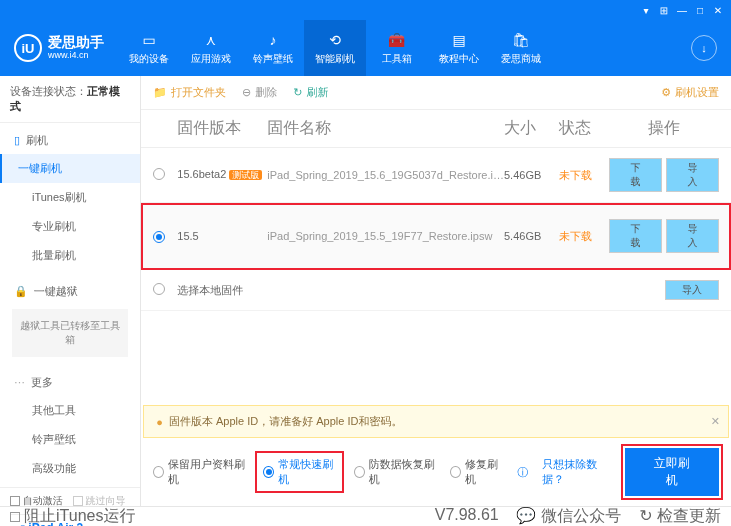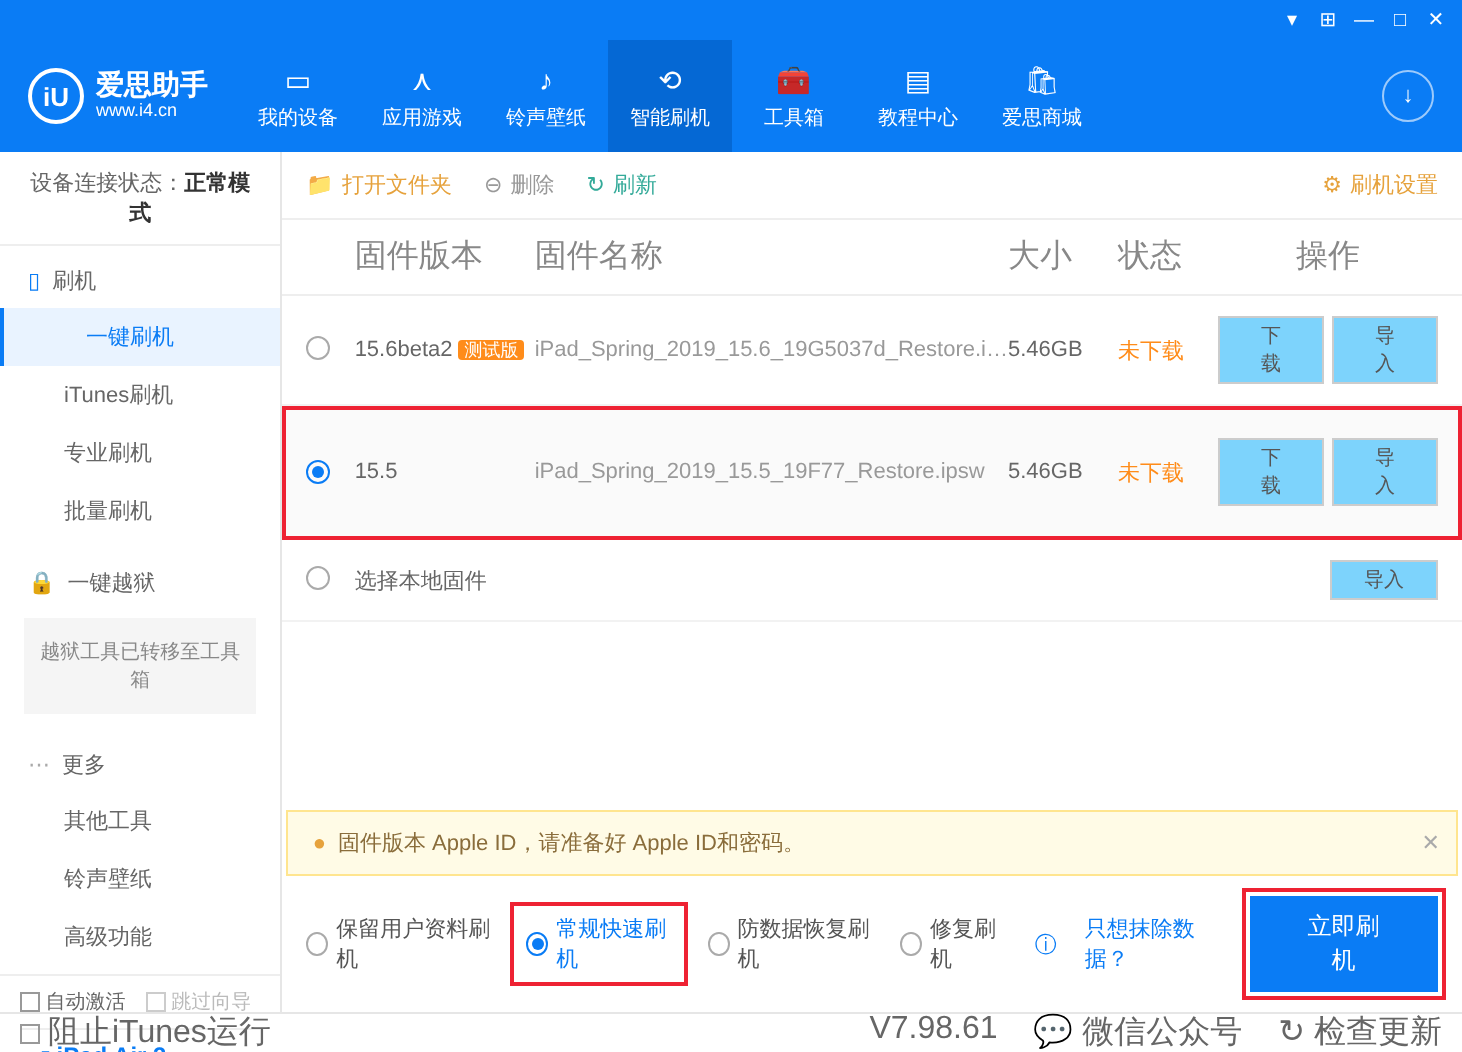--- a/index.html
+++ b/index.html
@@ -16,26 +16,26 @@
 .logo-text .t2 { font-size: 9px; }
 .nav { display: flex; height: 100%; }
 .nav-item { width: 62px; display: flex; flex-direction: column; align-items: center; justify-content: center; gap: 3px; font-size: 10px; cursor: pointer; }
 .nav-item.active { background: #0568d4; }
 .nav-icon { width: 18px; height: 18px; display: flex; align-items: center; justify-content: center; font-size: 14px; }
 .sync-btn { margin-left: auto; margin-right: 14px; width: 26px; height: 26px; border: 1px solid rgba(255,255,255,.6); border-radius: 50%; display: flex; align-items: center; justify-content: center; color: #fff; }
 
 .body { display: flex; height: 430px; }
 
 .sidebar { width: 150px; border-right: 1px solid #e6e6e6; display: flex; flex-direction: column; font-size: 11px; }
-.conn-status { padding: 8px 10px; color: #666; border-bottom: 1px solid #eee; text-align: center; }
+.conn-status { padding: 8px 10px; color: #666; border-bottom: 1px solid #eee; }
 .conn-status b { color: #333; }
 .side-group { padding: 4px 0; }
 .side-head { padding: 6px 14px; color: #666; display: flex; align-items: center; gap: 6px; }
 .side-item { padding: 7px 14px 7px 32px; color: #666; cursor: pointer; }
-.side-item.active { background: #e9f3ff; color: #0a7cf5; border-left: 2px solid #0a7cf5; padding-left: 41px; }
+.side-item.active { background: #e9f3ff; color: #0a7cf5; border-left: 2px solid #0a7cf5; padding-left: 16px; }
 .side-note { margin: 4px 12px; padding: 10px 8px; background: #f5f5f5; color: #888; font-size: 10px; text-align: center; }
 .side-bottom { margin-top: auto; border-top: 1px solid #eee; padding: 6px 10px; font-size: 10px; color: #666; }
 .device-box { padding: 6px 10px; }
 .device-name { color: #0a7cf5; font-size: 12px; font-weight: bold; }
 
 .main { flex: 1; display: flex; flex-direction: column; position: relative; }
 .toolbar { height: 34px; display: flex; align-items: center; padding: 0 12px; gap: 16px; color: #999; font-size: 11px; border-bottom: 1px solid #eee; }
 .toolbar .t-item { display: flex; align-items: center; gap: 4px; cursor: pointer; }
 .toolbar .t-item.y { color: #e6a23c; }
 .toolbar .t-right { margin-left: auto; color: #e6a23c; display: flex; align-items: center; gap: 4px; }

